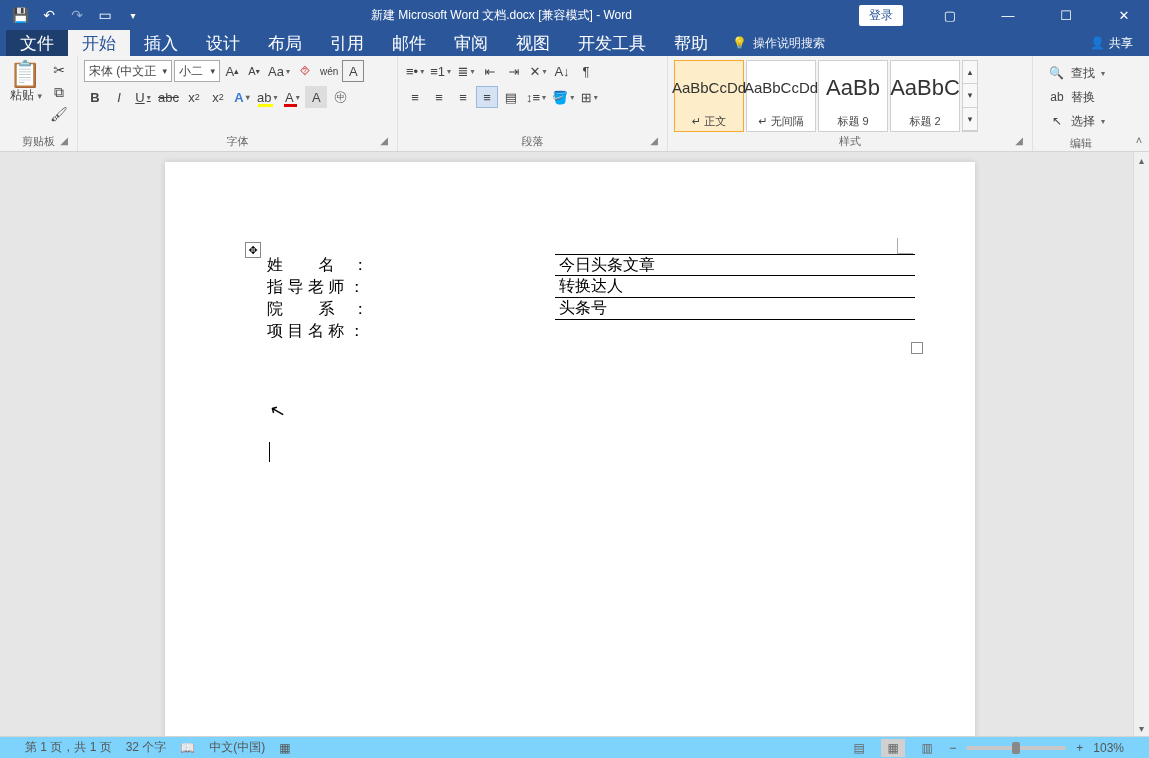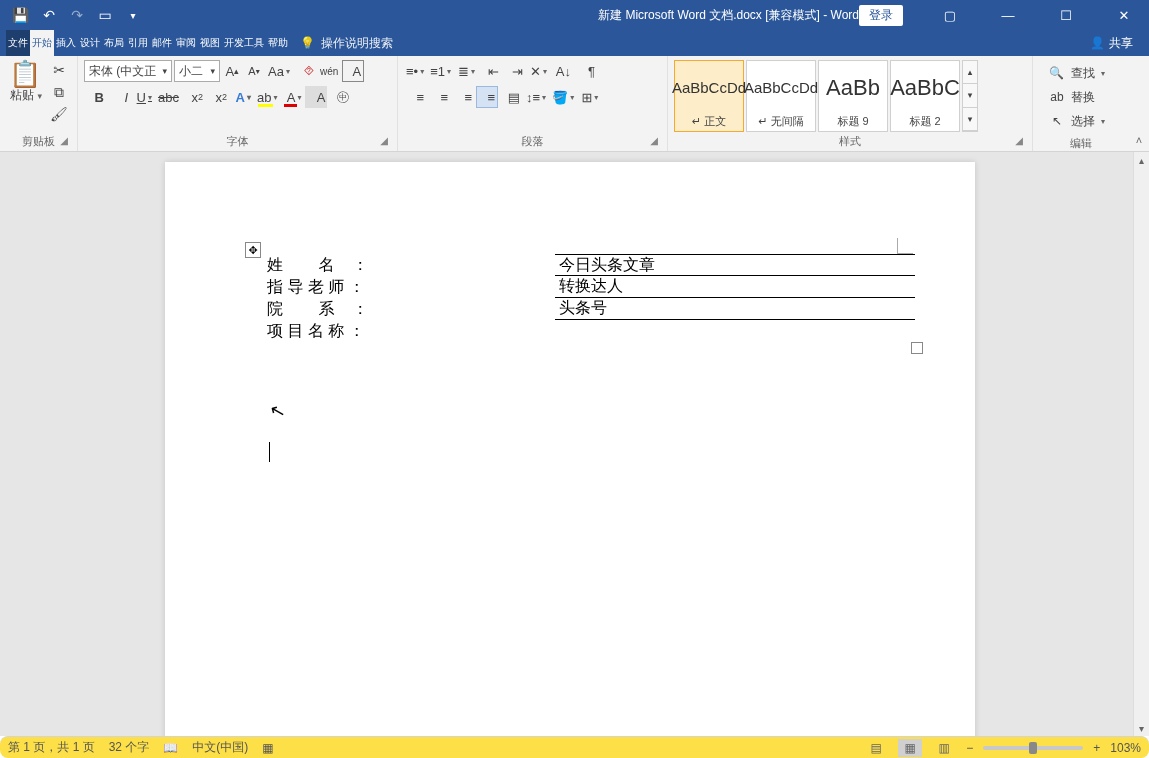--- a/index.html
+++ b/index.html
@@ -3,28 +3,28 @@
 <meta charset="utf-8">
 <style>
 * { margin: 0; padding: 0; box-sizing: border-box; font-family: "Microsoft YaHei", "Segoe UI", sans-serif; }
 body { width: 1149px; height: 758px; background: #fff; overflow: hidden; font-size: 12px; color: #444; }
 
 
 .titlebar { height: 30px; background: #2b579a; color: #fff; display: flex; align-items: center; padding: 0 4px; }
 .qat { display: flex; align-items: center; gap: 6px; padding-left: 6px; }
 .qat .qbtn { width: 22px; height: 22px; display: flex; align-items: center; justify-content: center; color: #fff; cursor: pointer; font-size: 14px; }
 .qbtn.disabled { opacity: .5; }
-.title-center { flex: 1; text-align: right; font-size: 12px; }
+.title-center { flex: 1; text-align: center; font-size: 12px; }
 .win-controls { display: flex; align-items: center; gap: 16px; }
 .login-btn { background: #fff; color: #2b579a; padding: 2px 10px; font-size: 12px; margin-right: 10px; border-radius: 2px; cursor: pointer; }
 .wctrl { width: 42px; height: 30px; display: flex; align-items: center; justify-content: center; cursor: pointer; color:#fff; font-size:13px; }
 
 
 .tabs { height: 26px; background: #2b579a; display: flex; align-items: stretch; color: #fff; padding-left: 6px; }
-.tab { padding: 0 2px; display: flex; align-items: center; font-size: 10px; cursor: pointer; }
+.tab { padding: 0 14px; display: flex; align-items: center; font-size: 17px; cursor: pointer; }
 .tab.active { background: #f3f3f3; color: #2b579a; }
 .tab.file { background: #1e3e6e; }
 .tell-me { display: flex; align-items: center; gap: 6px; margin-left: 10px; opacity: .9; }
 .share { margin-left: auto; margin-right: 16px; display: flex; align-items: center; gap: 4px; }
 
 
 .ribbon { height: 96px; background: #f3f3f3; border-bottom: 1px solid #d4d4d4; display: flex; }
 .group { border-right: 1px solid #e1e1e1; padding: 4px 6px 2px; display: flex; flex-direction: column; position: relative; }
 .group-body { flex: 1; display: flex; align-items: flex-start; }
 .group-label { text-align: center; font-size: 11px; color: #666; padding-top: 2px; position: relative; }
@@ -37,21 +37,21 @@
 
 .small-col { display:flex; flex-direction:column; gap:2px; margin-left:2px; }
 .sm { width:22px; height:20px; display:flex; align-items:center; justify-content:center; cursor:pointer; font-size:14px; border:1px solid transparent; }
 
 .font-row { display:flex; align-items:center; gap:2px; margin-bottom:4px; }
 .font-name { width:88px; height:22px; border:1px solid #ababab; background:#fff; font-size:12px; padding:0 4px; display:flex; align-items:center; justify-content:space-between; cursor:pointer; }
 .font-size { width:46px; height:22px; border:1px solid #ababab; background:#fff; font-size:12px; padding:0 4px; display:flex; align-items:center; justify-content:space-between; cursor:pointer; }
 .inc-dec { width:20px; height:22px; display:flex; align-items:center; justify-content:center; cursor:pointer; font-size:13px; }
 
 .row { display:flex; align-items:center; gap:2px; }
-.fmt-btn { min-width:22px; height:22px; display:flex; align-items:center; justify-content:flex-end; cursor:pointer; font-size:13px; position:relative; padding:0 2px; }
+.fmt-btn { min-width:22px; height:22px; display:flex; align-items:center; justify-content:center; cursor:pointer; font-size:13px; position:relative; padding:0 2px; }
 .fmt-btn .dd { font-size:8px; margin-left:2px; color:#666; }
 .fmt-btn.boxed { border:1px solid #888; }
 .color-bar { position:absolute; bottom:1px; left:3px; right:6px; height:3px; }
 
 .style-gallery { display:flex; align-items:stretch; height:72px; }
 .style-item { width:70px; border:1px solid #d0d0d0; background:#fff; margin-right:2px; display:flex; flex-direction:column; align-items:center; justify-content:center; cursor:pointer; }
 .style-item.sel { border-color:#f2ab30; background:#fdeec9; }
 .style-item .prev { font-size:15px; color:#333; flex:1; display:flex; align-items:center; }
 .style-item.big .prev { font-size:22px; font-weight:normal; }
 .style-item .sl { font-size:11px; color:#444; padding-bottom:2px; }
@@ -79,21 +79,21 @@
 .col-left .cell { height:22px; display:flex; align-items:center; letter-spacing:0; white-space:pre; padding-left:2px;}
 .col-right .cell { height:22px; border-bottom:1px solid #000; padding-left:4px; display:flex; align-items:center; font-family: SimSun, serif; }
 .col-right .cell:first-child { border-top:1px solid #000; }
 
 .corner-mark { position:absolute; right:62px; top:76px; width:16px; height:16px; border-bottom:1px solid #aaa; border-left:1px solid #aaa; }
 
 .cursor-blink { width:1px; height:20px; background:#000; margin-top:6px; margin-left:4px; animation: blink 1s steps(1) infinite; }
 @keyframes blink { 50% { opacity:0; } }
 
 
-.statusbar { position:absolute; bottom:0; left:0; right:0; height:22px; background:#fde047; border-top:1px solid #d4d4d4; display:flex; align-items:center; font-size:12px; color:#555; padding:0 8px; gap:14px;border-radius:8px; }
+.statusbar { position:absolute; bottom:0; left:0; right:0; height:22px; background:#7dd3fc; border-top:1px solid #d4d4d4; display:flex; align-items:center; font-size:12px; color:#555; padding:0 25px; gap:14px; }
 .statusbar .right { margin-left:auto; display:flex; align-items:center; gap:10px; }
 .view-btn { width:24px; height:18px; display:flex; align-items:center; justify-content:center; cursor:pointer; color:#666; }
 .view-btn.active { background:#d0d0d0; }
 .zoom-slider { width:100px; height:4px; background:#c8c8c8; position:relative; border-radius:2px; }
 .zoom-slider .thumb { position:absolute; left:50%; top:-4px; width:8px; height:12px; background:#888; border-radius:2px; transform:translateX(-50%); }
 
 .collapse-caret { width:20px; text-align:center; cursor:pointer; color:#666; font-size:11px; padding-top:78px; }
 
 .mouse-cursor { position:absolute; left:270px; top:248px; font-size:18px; color:#000; pointer-events:none; z-index:50; transform:rotate(-15deg); }
 </style>

